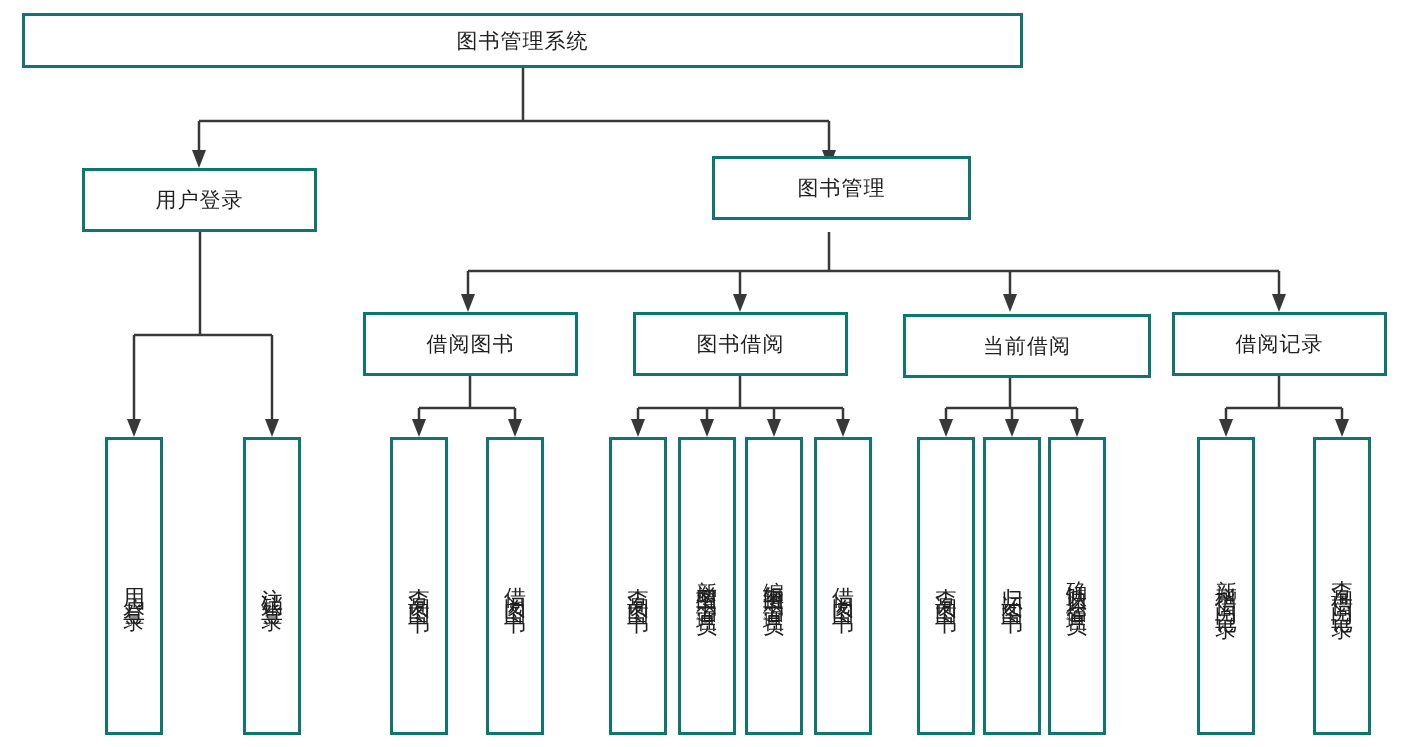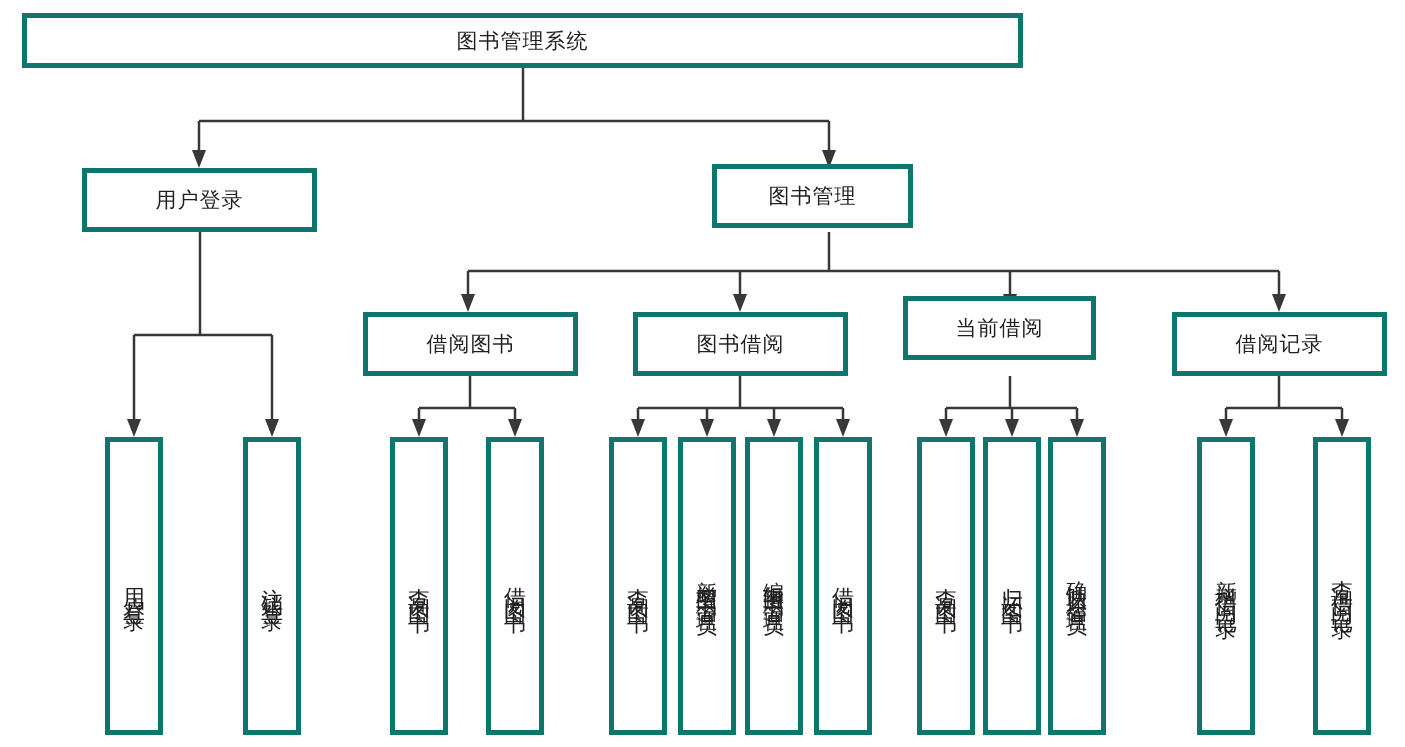--- a/index.html
+++ b/index.html
@@ -3,21 +3,21 @@
 <meta charset="utf-8">
 <style>
   html,body{margin:0;padding:0;background:#ffffff;}
   .canvas{
     position:relative;width:1405px;height:747px;background:#ffffff;
     font-family:"Liberation Sans",sans-serif;color:#222222;overflow:hidden;
   }
   .lines{position:absolute;left:0;top:0;z-index:0;}
   .box{
     position:absolute;box-sizing:border-box;background:#ffffff;
-    border:5px solid #0f766e;display:flex;align-items:center;justify-content:center;
+    border:3px solid #0f766e;display:flex;align-items:center;justify-content:center;
     z-index:1;
   }
   .hbox{font-size:21px;letter-spacing:1px;color:#1f1f1f;}
   .vlabel{
     writing-mode:vertical-rl;text-orientation:mixed;
     font-size:22px;letter-spacing:8px;color:#1f1f1f;line-height:1;
   }
   .watermark{
     position:absolute;left:1162px;top:713px;z-index:3;
     font-size:20px;letter-spacing:0.5px;color:#c3c3c3;white-space:nowrap;
@@ -68,31 +68,31 @@
     </g>
   </svg>
 
   <div class="box hbox" style="left:22px;top:13px;width:1001px;height:55px;">
     <span>图书管理系统</span>
   </div>
 
   <div class="box hbox" style="left:82px;top:168px;width:235px;height:64px;">
     <span>用户登录</span>
   </div>
-  <div class="box hbox" style="left:712px;top:164px;width:201px;height:64px;">
+  <div class="box hbox" style="left:712px;top:156px;width:259px;height:64px;">
     <span>图书管理</span>
   </div>
 
   <div class="box hbox" style="left:363px;top:312px;width:215px;height:64px;">
     <span>借阅图书</span>
   </div>
   <div class="box hbox" style="left:633px;top:312px;width:215px;height:64px;justify-content:center;">
     <span>图书借阅</span>
   </div>
-  <div class="box hbox" style="left:903px;top:296px;width:193px;height:64px;">
+  <div class="box hbox" style="left:903px;top:314px;width:248px;height:64px;">
     <span>当前借阅</span>
   </div>
   <div class="box hbox" style="left:1172px;top:312px;width:215px;height:64px;">
     <span>借阅记录</span>
   </div>
 
   <div class="box" style="left:105px;top:437px;width:58px;height:298px;">
     <span class="vlabel">用户登录</span>
   </div>
   <div class="box" style="left:243px;top:437px;width:58px;height:298px;">

